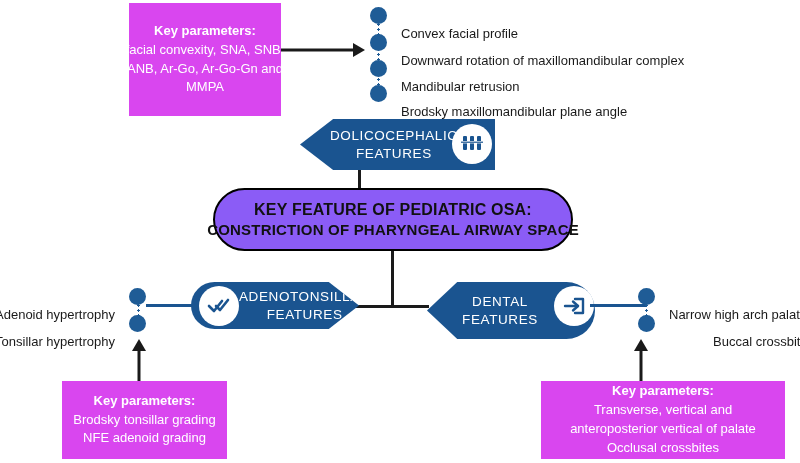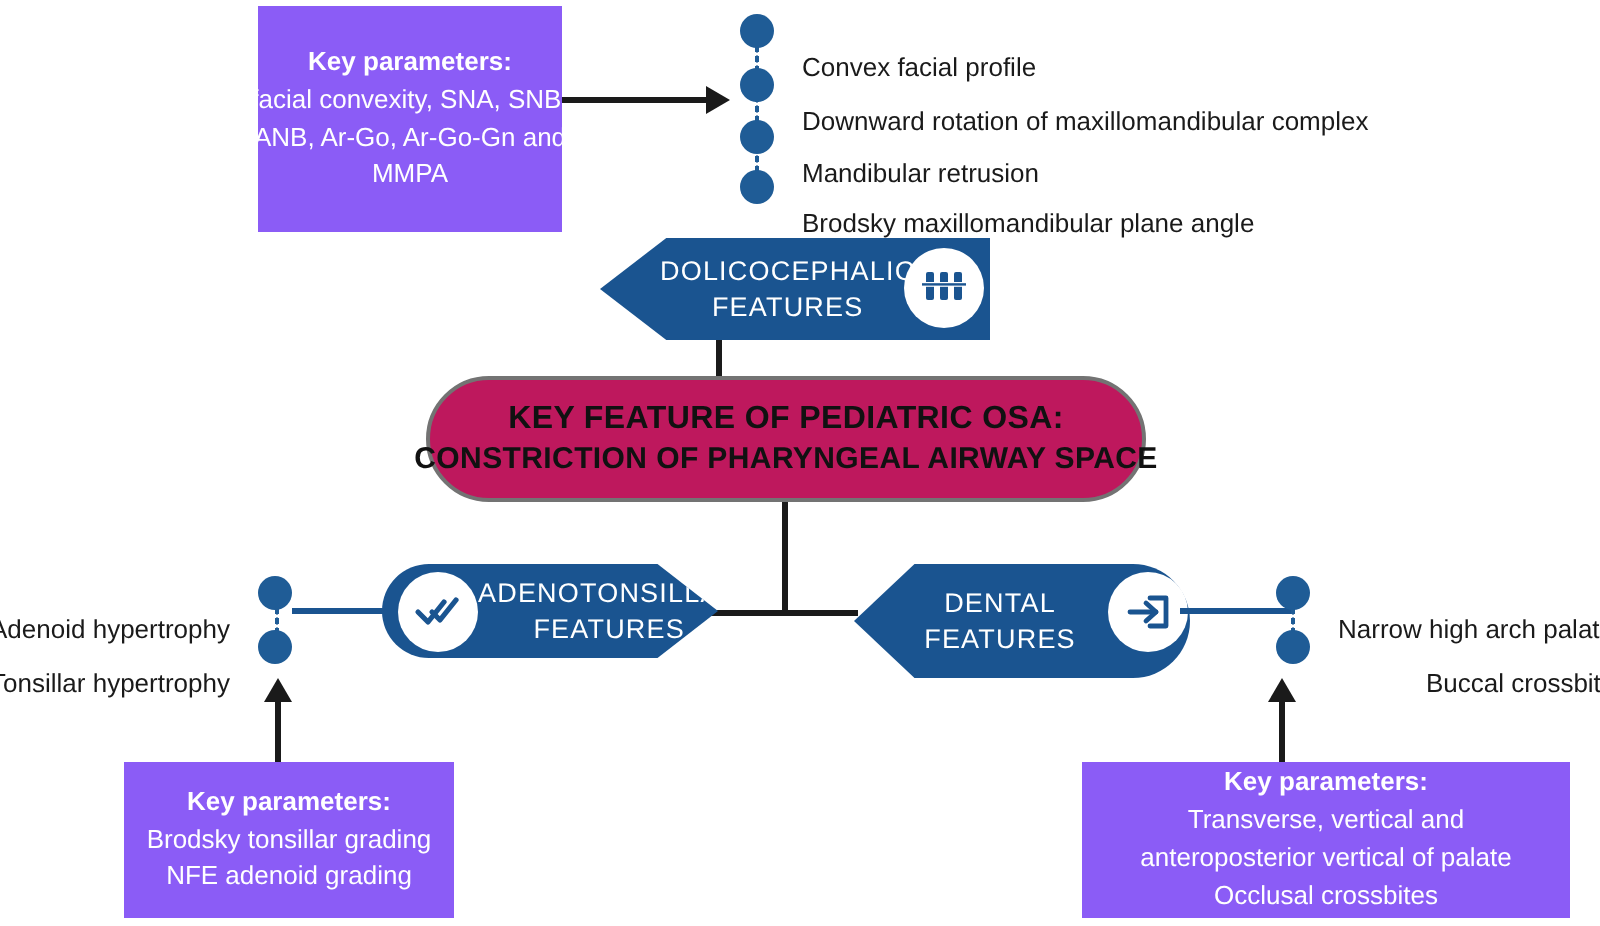--- a/index.html
+++ b/index.html
@@ -15,21 +15,21 @@
     position: relative;
     width: 800px;
     height: 463px;
     background: #ffffff;
     overflow: hidden;
   }
   .abs { position: absolute; }
 
   
   .param-box {
-    background: #8b5cf6;
+    background: #d946ef;
     color: #ffffff;
     display: flex;
     flex-direction: column;
     align-items: center;
     justify-content: center;
     text-align: center;
     box-sizing: border-box;
     padding: 6px 10px;
   }
   .param-title {
@@ -120,23 +120,23 @@
   }
   .chev-round-right {
     
     clip-path: polygon(0% 50%, 18% 0%, 100% 0%, 100% 100%, 18% 100%);
     border-radius: 0 33px 33px 0;
   }
 
   
   .capsule {
     position: absolute;
-    border: 2px solid #737373;
+    border: 2px solid #000000;
     border-radius: 40px;
-    background: #be185d;
+    background: #8b5cf6;
     display: flex;
     flex-direction: column;
     align-items: center;
     justify-content: center;
     box-sizing: border-box;
   }
   .capsule-line1 {
     font-weight: bold;
     font-size: 16px;
     color: #111111;

